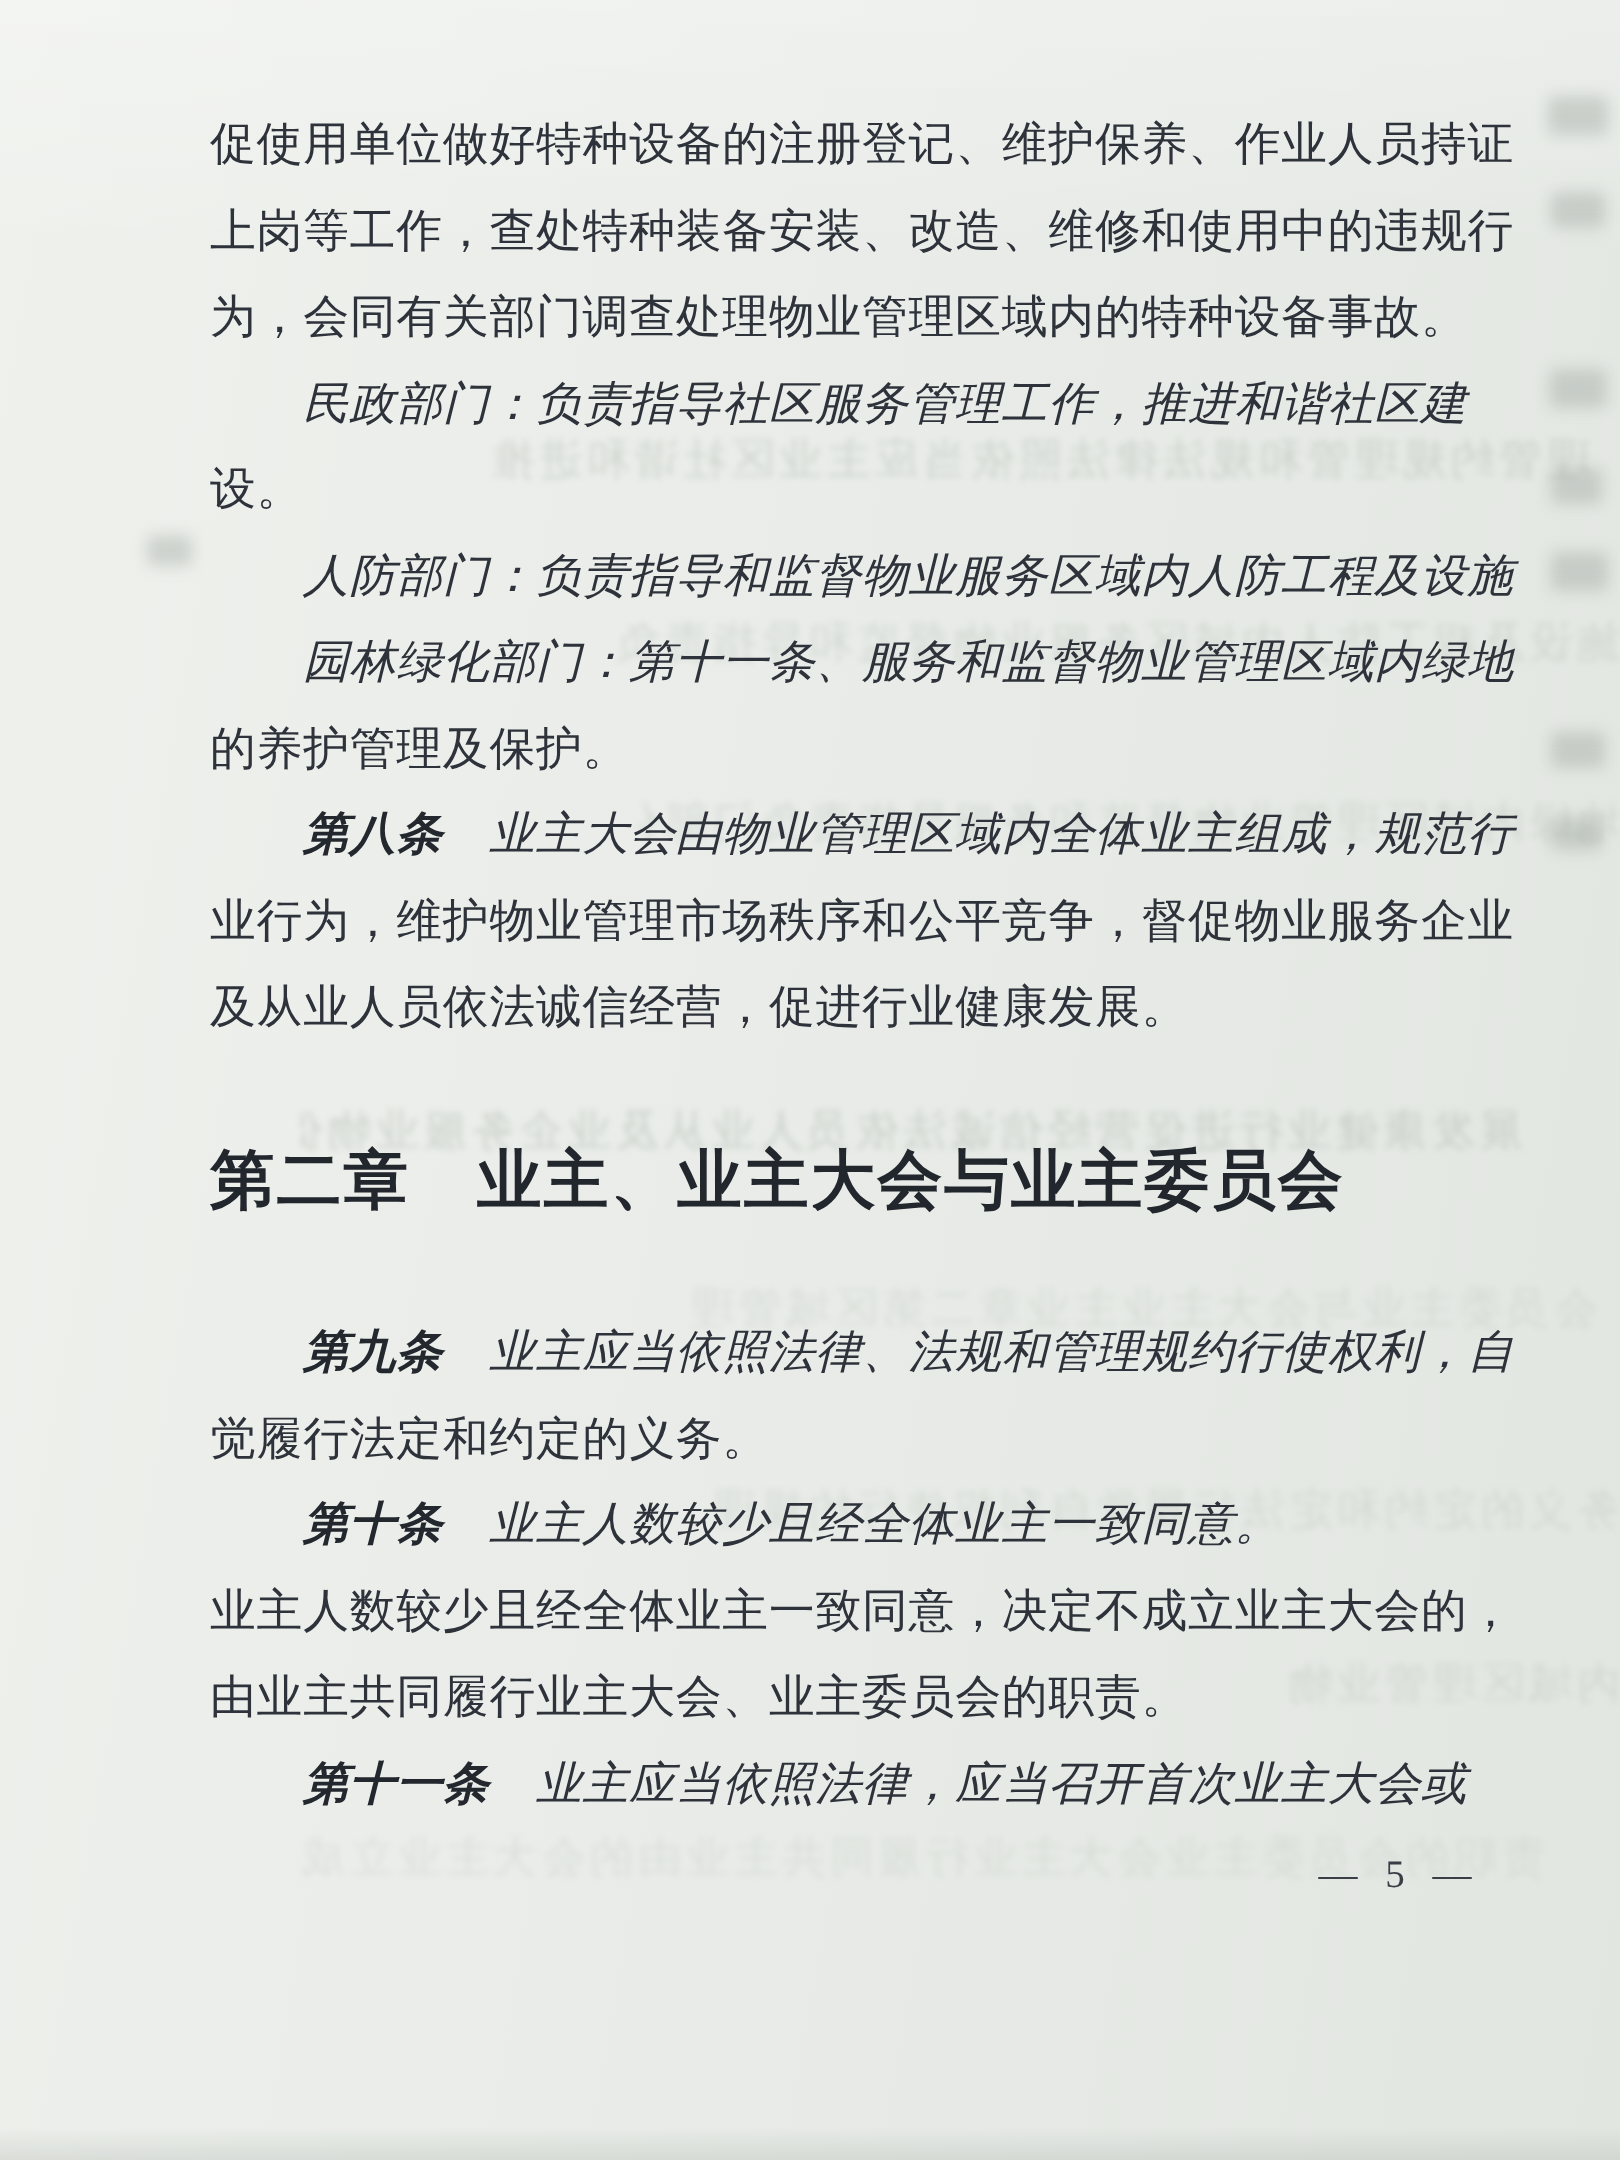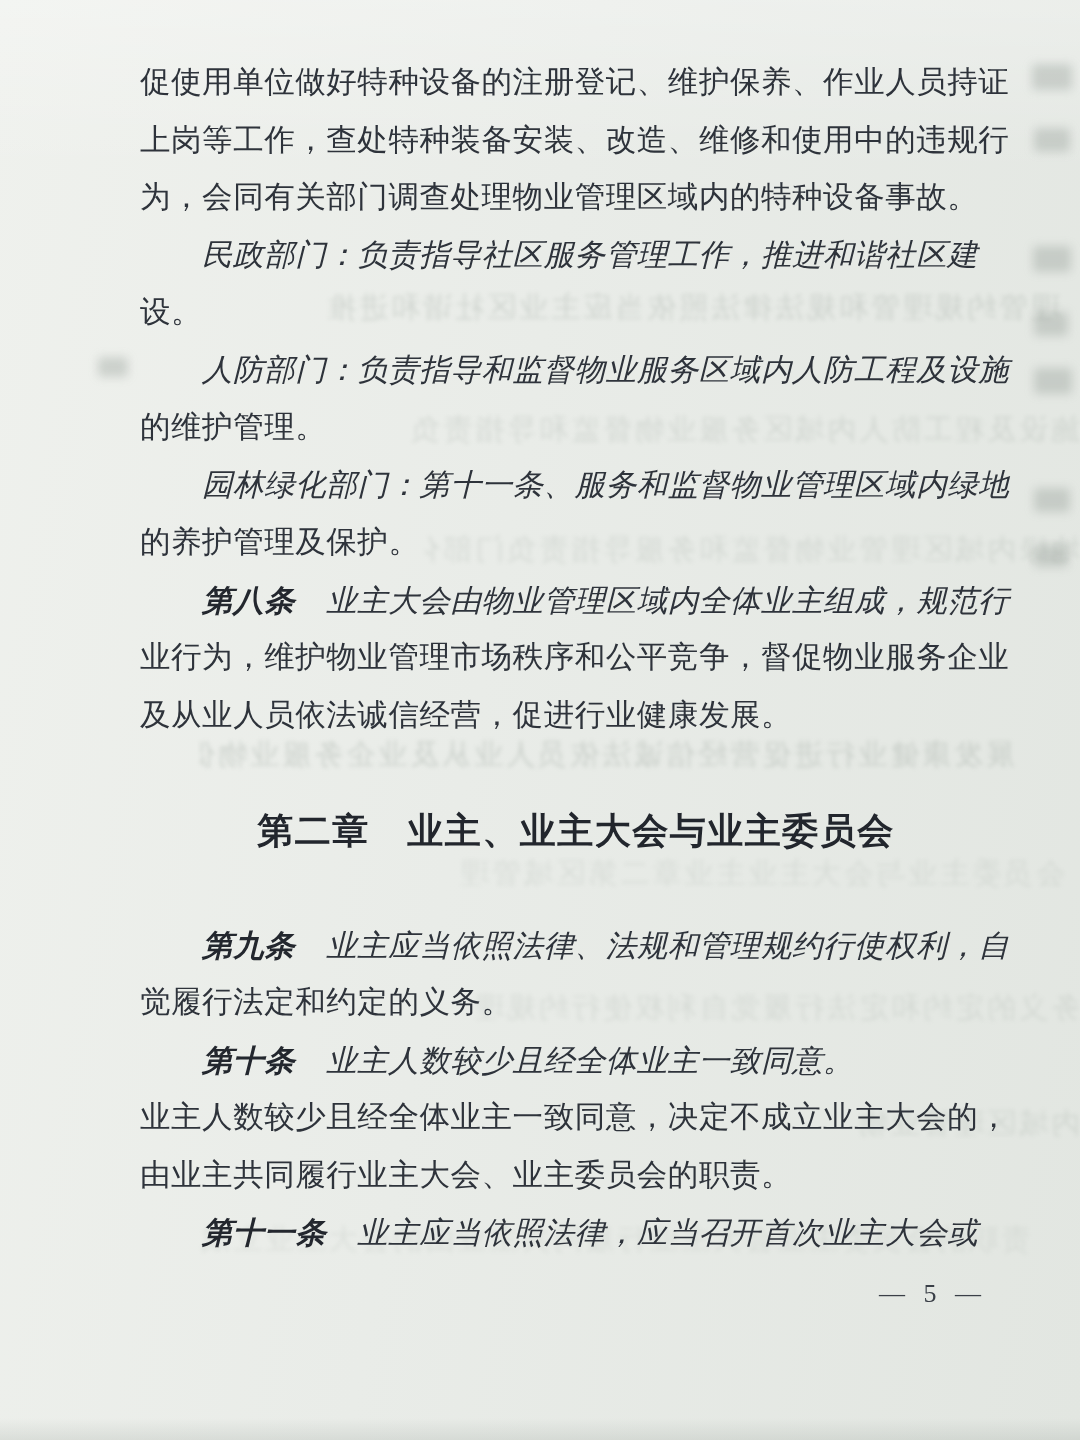--- a/index.html
+++ b/index.html
@@ -15,41 +15,41 @@
     color:#2e333b;
   }
   .page::after{
     content:"";
     position:absolute;left:0;right:0;bottom:0;height:22px;
     background:linear-gradient(180deg, rgba(150,160,152,0) 0%, rgba(150,160,152,0.22) 100%);
     pointer-events:none;
   }
   .content{
     position:absolute;
-    left:140px;top:54px;width:872px;
+    left:140px;top:68px;width:872px;
   }
   .line{
     height:57.5px;line-height:57.5px;
     font-size:30.5px;
     letter-spacing:0.55px;
     white-space:nowrap;
   }
   .indent{text-indent:62px;font-style:italic;}
   .lead{
     font-family:"Liberation Sans","DejaVu Sans",sans-serif;
     font-weight:bold;
     color:#23272e;
   }
   .chapter{
     height:57.5px;line-height:57.5px;
     margin-top:58px;margin-bottom:57px;
-    text-align:center;
-    font-family:Liberation Sans, sans-serif;
+    text-align:left;
+    font-family:Liberation Serif, serif;
     font-weight:bold;
-    font-size:36px;
+    font-size:43px;
     letter-spacing:1.5px;
     color:#22262d;
     white-space:nowrap;
   }
   .pagenum{
     margin-top:17px;
     padding-right:25px;
     text-align:right;
     font-size:26px;
     letter-spacing:6px;
@@ -98,21 +98,20 @@
   <div class="blob" style="top:357px;left:98px;width:30px;height:20px;"></div>
 
   <div class="content">
 
     <div class="line"><span>促使用单位做好特种设备的注册登记、维护保养、作业人员持证</span></div>
     <div class="line"><span>上岗等工作，查处特种装备安装、改造、维修和使用中的违规行</span></div>
     <div class="line"><span>为，会同有关部门调查处理物业管理区域内的特种设备事故。</span></div>
     <div class="line indent"><span>民政部门：负责指导社区服务管理工作，推进和谐社区建</span></div>
     <div class="line"><span>设。</span></div>
     <div class="line indent"><span>人防部门：负责指导和监督物业服务区域内人防工程及设施</span></div>
-    <div class="line"><span>的维护管理。</span></div>
     <div class="line indent"><span>园林绿化部门：第十一条、服务和监督物业管理区域内绿地</span></div>
     <div class="line"><span>的养护管理及保护。</span></div>
     <div class="line indent"><b class="lead">第八条</b><span>　业主大会由物业管理区域内全体业主组成，规范行</span></div>
     <div class="line"><span>业行为，维护物业管理市场秩序和公平竞争，督促物业服务企业</span></div>
     <div class="line"><span>及从业人员依法诚信经营，促进行业健康发展。</span></div>
 
     <div class="chapter">第二章　业主、业主大会与业主委员会</div>
 
     <div class="line indent"><b class="lead">第九条</b><span>　业主应当依照法律、法规和管理规约行使权利，自</span></div>
     <div class="line"><span>觉履行法定和约定的义务。</span></div>

